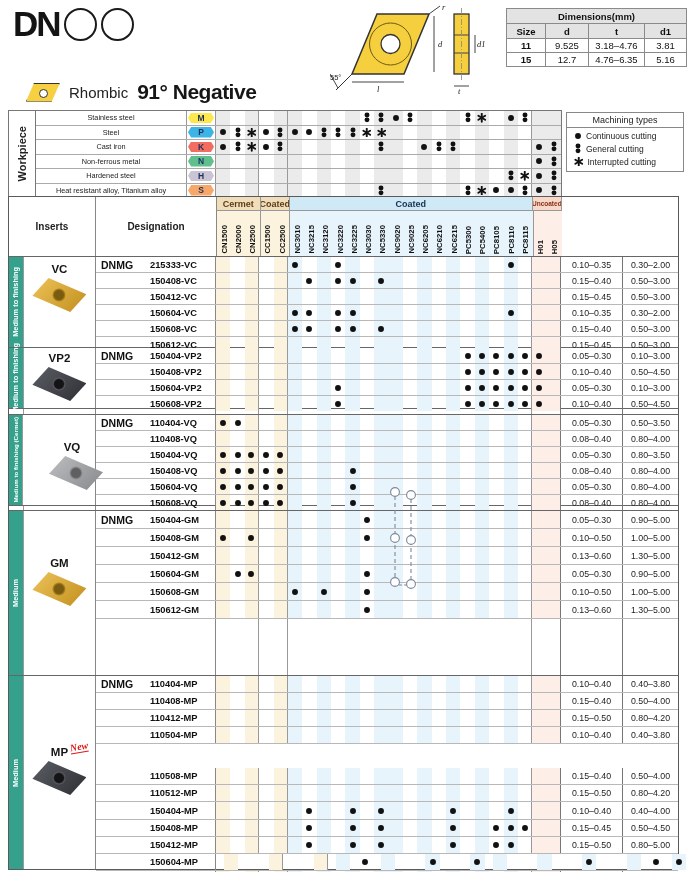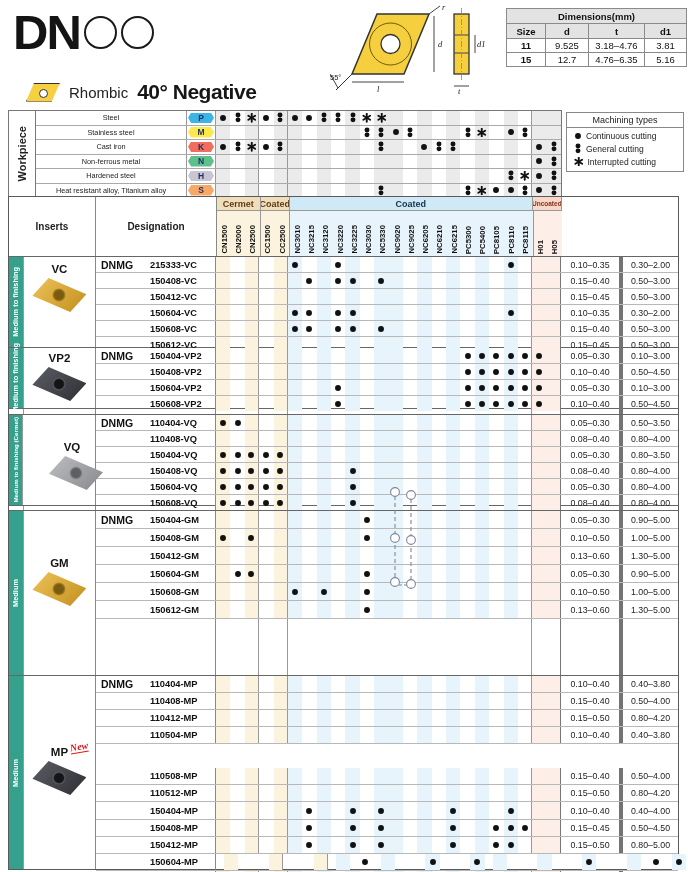--- a/index.html
+++ b/index.html
@@ -1,21 +1,21 @@
 <!DOCTYPE html>
 <html><head>
 <meta charset="utf-8">
 <style>
   html,body{margin:0;padding:0;background:#fff;}
   body{width:688px;height:872px;position:relative;overflow:hidden;
        font-family:"Liberation Sans",sans-serif;color:#111;}
   #page{position:absolute;inset:0;}
   
   .logo{position:absolute;left:13px;top:4px;display:flex;align-items:center;}
-  .logo .dn{font-size:49px;font-weight:800;letter-spacing:-2px;color:#141414;}
+  .logo .dn{font-size:35px;font-weight:800;letter-spacing:-2px;color:#141414;}
   .logo .circ{width:29px;height:29px;border:2.6px solid #1a1a1a;border-radius:50%;margin-left:4px;background:#fff;}
   .subtitle{position:absolute;left:26px;top:80px;display:flex;align-items:center;gap:9px;}
   .rho-icon{width:32px;height:17px;background:#f6d041;border:1.6px solid #333;
             clip-path:polygon(24% 0,100% 0,76% 100%,0 100%);position:relative;}
   .rho-icon:after{content:"";position:absolute;left:12px;top:5px;width:7px;height:7px;border:1.4px solid #333;border-radius:50%;background:#fff;}
   .sub-shape{font-size:15px;color:#222;}
   .sub-spec{font-size:21px;font-weight:bold;color:#161616;letter-spacing:-0.5px;}
   
   .dimtable{position:absolute;left:506px;top:8px;border-collapse:collapse;}
   .dimtable td,.dimtable th{border:1px solid #8a8a8a;font-size:9.5px;text-align:center;padding:0;}
@@ -66,21 +66,21 @@
   .diamond .hole{position:absolute;left:50%;top:50%;width:14px;height:14px;margin:-7px 0 0 -7px;border-radius:50%;}
   .badge{position:absolute;font-size:10px;font-style:italic;font-weight:bold;color:#e01818;transform:rotate(-10deg);font-family:"Liberation Serif",serif;border-bottom:1px solid #e01818;line-height:1;}
   .rowsbox{display:flex;flex-direction:column;width:582px;}
   .trow{display:grid;grid-template-columns:120px repeat(24,14.375px) 62px 55px;border-bottom:1px solid #b8b8b8;}
   .trow:last-child{border-bottom:none;}
   .tail{border-bottom:none;flex:1;}
   .desig{display:flex;align-items:center;border-right:1px solid #888;}
   .prefix{width:49px;padding-left:5px;font-weight:bold;font-size:10.5px;color:#101010;}
   .dnum{font-weight:bold;font-size:9.3px;color:#101010;}
   .cond{display:flex;align-items:center;justify-content:center;font-size:8.8px;color:#222;}
-  .fncell{border-right:4px solid #737373;text-align:right;}
+  .fncell{border-right:1px solid #737373;text-align:right;}
   .gradecell{display:flex;align-items:center;justify-content:center;}
   .lastgrade{border-right:1.4px solid #777;}
   .spacer{display:flex;border-bottom:1.6px solid #666;}
   .spacer .side{background:#fff;}
   .overlay{position:absolute;pointer-events:none;}
 </style>
 </head>
 <body>
 
 <div id="page">
@@ -140,29 +140,100 @@
           <td>12.7</td>
           <td>4.76–6.35</td>
           <td>5.16</td>
         </tr>
       </tbody>
   </table>
 
   <div class="subtitle">
     <span class="rho-icon"></span>
     <span class="sub-shape">Rhombic</span>
-    <span class="sub-spec">40° Negative</span>
+    <span class="sub-spec">91° Negative</span>
   </div>
 
   <div class="wp">
     <div class="wp-label">
       <span>Workpiece</span>
     </div>
     <div class="wp-rows">
         <div class="wrow">
+          <div class="w-name">Stainless steel</div>
+          <div class="w-chip">
+            <div class="chip" style="background: rgb(255, 232, 77);">M</div>
+          </div>
+          <div class="dcell" style="background: rgb(235, 235, 235);"></div>
+          <div class="dcell"></div>
+          <div class="dcell gb" style="background: rgb(235, 235, 235);"></div>
+          <div class="dcell"></div>
+          <div class="dcell gb" style="background: rgb(235, 235, 235);"></div>
+          <div class="dcell" style="background: rgb(235, 235, 235);"></div>
+          <div class="dcell"></div>
+          <div class="dcell" style="background: rgb(235, 235, 235);"></div>
+          <div class="dcell"></div>
+          <div class="dcell" style="background: rgb(235, 235, 235);"></div>
+          <div class="dcell">
+            <svg viewBox="0 0 10 14" width="8" height="11" style="display: block;">
+              <circle cx="5" cy="3.9" r="3.15" fill="#111"></circle>
+              <circle cx="5" cy="10" r="3.15" fill="#111"></circle>
+            </svg>
+          </div>
+          <div class="dcell" style="background: rgb(235, 235, 235);">
+            <svg viewBox="0 0 10 14" width="8" height="11" style="display: block;">
+              <circle cx="5" cy="3.9" r="3.15" fill="#111"></circle>
+              <circle cx="5" cy="10" r="3.15" fill="#111"></circle>
+            </svg>
+          </div>
+          <div class="dcell" style="background: rgb(235, 235, 235);">
+            <svg viewBox="0 0 10 10" width="8" height="8" style="display: block;">
+              <circle cx="5" cy="5" r="3.7" fill="#111"></circle>
+            </svg>
+          </div>
+          <div class="dcell">
+            <svg viewBox="0 0 10 14" width="8" height="11" style="display: block;">
+              <circle cx="5" cy="3.9" r="3.15" fill="#111"></circle>
+              <circle cx="5" cy="10" r="3.15" fill="#111"></circle>
+            </svg>
+          </div>
+          <div class="dcell" style="background: rgb(235, 235, 235);"></div>
+          <div class="dcell"></div>
+          <div class="dcell" style="background: rgb(235, 235, 235);"></div>
+          <div class="dcell">
+            <svg viewBox="0 0 10 14" width="8" height="11" style="display: block;">
+              <circle cx="5" cy="3.9" r="3.15" fill="#111"></circle>
+              <circle cx="5" cy="10" r="3.15" fill="#111"></circle>
+            </svg>
+          </div>
+          <div class="dcell" style="background: rgb(235, 235, 235);">
+            <svg viewBox="0 0 12 12" width="9.5" height="9.5" style="display: block;">
+              <g stroke="#111" stroke-width="2.4" stroke-linecap="round">
+                <line x1="6" y1="1" x2="6" y2="11"></line>
+                <line x1="1.7" y1="3.5" x2="10.3" y2="8.5"></line>
+                <line x1="1.7" y1="8.5" x2="10.3" y2="3.5"></line>
+              </g>
+            </svg>
+          </div>
+          <div class="dcell"></div>
+          <div class="dcell" style="background: rgb(235, 235, 235);">
+            <svg viewBox="0 0 10 10" width="8" height="8" style="display: block;">
+              <circle cx="5" cy="5" r="3.7" fill="#111"></circle>
+            </svg>
+          </div>
+          <div class="dcell gb">
+            <svg viewBox="0 0 10 14" width="8" height="11" style="display: block;">
+              <circle cx="5" cy="3.9" r="3.15" fill="#111"></circle>
+              <circle cx="5" cy="10" r="3.15" fill="#111"></circle>
+            </svg>
+          </div>
+          <div class="dcell" style="background: rgb(235, 235, 235);"></div>
+          <div class="dcell" style="background: rgb(235, 235, 235);"></div>
+        </div>
+        <div class="wrow">
           <div class="w-name">Steel</div>
           <div class="w-chip">
             <div class="chip" style="background: rgb(60, 180, 229);">P</div>
           </div>
           <div class="dcell" style="background: rgb(235, 235, 235);">
             <svg viewBox="0 0 10 10" width="8" height="8" style="display: block;">
               <circle cx="5" cy="5" r="3.7" fill="#111"></circle>
             </svg>
           </div>
           <div class="dcell">
@@ -240,91 +311,20 @@
           <div class="dcell" style="background: rgb(235, 235, 235);"></div>
           <div class="dcell"></div>
           <div class="dcell" style="background: rgb(235, 235, 235);"></div>
           <div class="dcell"></div>
           <div class="dcell" style="background: rgb(235, 235, 235);"></div>
           <div class="dcell"></div>
           <div class="dcell" style="background: rgb(235, 235, 235);"></div>
           <div class="dcell"></div>
           <div class="dcell" style="background: rgb(235, 235, 235);"></div>
           <div class="dcell gb"></div>
-          <div class="dcell" style="background: rgb(235, 235, 235);"></div>
-          <div class="dcell" style="background: rgb(235, 235, 235);"></div>
-        </div>
-        <div class="wrow">
-          <div class="w-name">Stainless steel</div>
-          <div class="w-chip">
-            <div class="chip" style="background: rgb(255, 232, 77);">M</div>
-          </div>
-          <div class="dcell" style="background: rgb(235, 235, 235);"></div>
-          <div class="dcell"></div>
-          <div class="dcell gb" style="background: rgb(235, 235, 235);"></div>
-          <div class="dcell"></div>
-          <div class="dcell gb" style="background: rgb(235, 235, 235);"></div>
-          <div class="dcell" style="background: rgb(235, 235, 235);"></div>
-          <div class="dcell"></div>
-          <div class="dcell" style="background: rgb(235, 235, 235);"></div>
-          <div class="dcell"></div>
-          <div class="dcell" style="background: rgb(235, 235, 235);"></div>
-          <div class="dcell">
-            <svg viewBox="0 0 10 14" width="8" height="11" style="display: block;">
-              <circle cx="5" cy="3.9" r="3.15" fill="#111"></circle>
-              <circle cx="5" cy="10" r="3.15" fill="#111"></circle>
-            </svg>
-          </div>
-          <div class="dcell" style="background: rgb(235, 235, 235);">
-            <svg viewBox="0 0 10 14" width="8" height="11" style="display: block;">
-              <circle cx="5" cy="3.9" r="3.15" fill="#111"></circle>
-              <circle cx="5" cy="10" r="3.15" fill="#111"></circle>
-            </svg>
-          </div>
-          <div class="dcell" style="background: rgb(235, 235, 235);">
-            <svg viewBox="0 0 10 10" width="8" height="8" style="display: block;">
-              <circle cx="5" cy="5" r="3.7" fill="#111"></circle>
-            </svg>
-          </div>
-          <div class="dcell">
-            <svg viewBox="0 0 10 14" width="8" height="11" style="display: block;">
-              <circle cx="5" cy="3.9" r="3.15" fill="#111"></circle>
-              <circle cx="5" cy="10" r="3.15" fill="#111"></circle>
-            </svg>
-          </div>
-          <div class="dcell" style="background: rgb(235, 235, 235);"></div>
-          <div class="dcell"></div>
-          <div class="dcell" style="background: rgb(235, 235, 235);"></div>
-          <div class="dcell">
-            <svg viewBox="0 0 10 14" width="8" height="11" style="display: block;">
-              <circle cx="5" cy="3.9" r="3.15" fill="#111"></circle>
-              <circle cx="5" cy="10" r="3.15" fill="#111"></circle>
-            </svg>
-          </div>
-          <div class="dcell" style="background: rgb(235, 235, 235);">
-            <svg viewBox="0 0 12 12" width="9.5" height="9.5" style="display: block;">
-              <g stroke="#111" stroke-width="2.4" stroke-linecap="round">
-                <line x1="6" y1="1" x2="6" y2="11"></line>
-                <line x1="1.7" y1="3.5" x2="10.3" y2="8.5"></line>
-                <line x1="1.7" y1="8.5" x2="10.3" y2="3.5"></line>
-              </g>
-            </svg>
-          </div>
-          <div class="dcell"></div>
-          <div class="dcell" style="background: rgb(235, 235, 235);">
-            <svg viewBox="0 0 10 10" width="8" height="8" style="display: block;">
-              <circle cx="5" cy="5" r="3.7" fill="#111"></circle>
-            </svg>
-          </div>
-          <div class="dcell gb">
-            <svg viewBox="0 0 10 14" width="8" height="11" style="display: block;">
-              <circle cx="5" cy="3.9" r="3.15" fill="#111"></circle>
-              <circle cx="5" cy="10" r="3.15" fill="#111"></circle>
-            </svg>
-          </div>
           <div class="dcell" style="background: rgb(235, 235, 235);"></div>
           <div class="dcell" style="background: rgb(235, 235, 235);"></div>
         </div>
         <div class="wrow">
           <div class="w-name">Cast iron</div>
           <div class="w-chip">
             <div class="chip" style="background: rgb(242, 109, 95);">K</div>
           </div>
           <div class="dcell" style="background: rgb(235, 235, 235);">
             <svg viewBox="0 0 10 10" width="8" height="8" style="display: block;">

